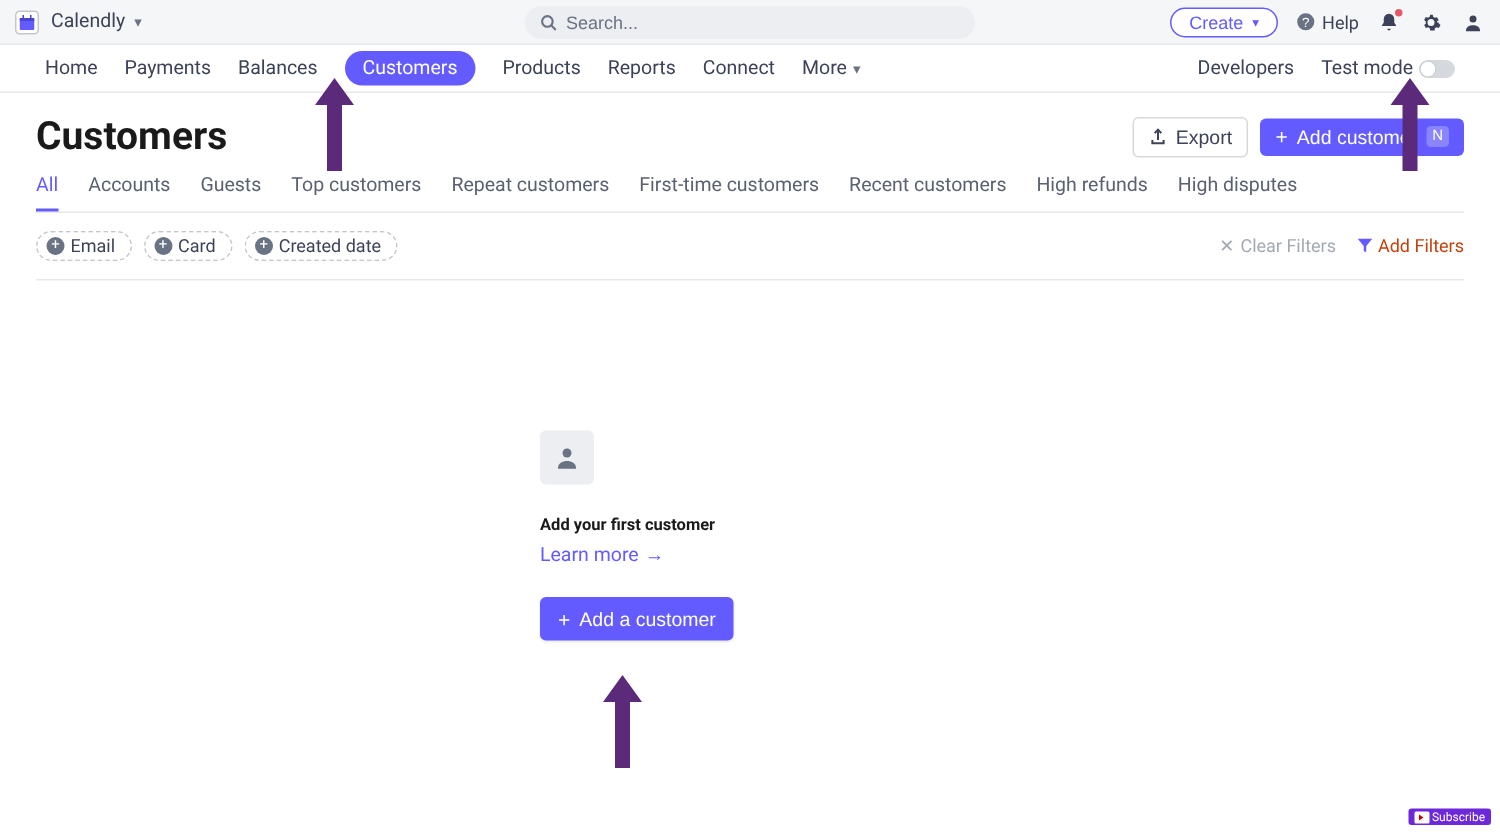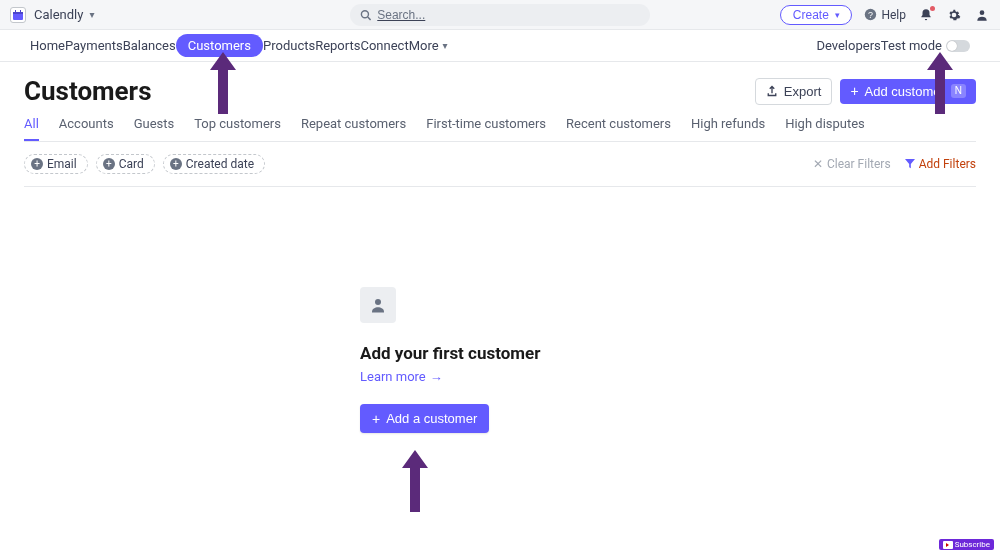--- a/index.html
+++ b/index.html
@@ -47,21 +47,21 @@
     display: flex; align-items: center;
     height: 22px;
     background: #eceef1;
     border-radius: 11px;
     padding: 0 10px;
     gap: 6px;
     color: #6a7383;
   }
   .searchbox input {
     border: none; background: transparent; outline: none;
-    font-size: 12px; color: #3c4257; width: 100%; text-decoration: underline;
+    font-size: 12px; color: #3c4257; width: 100%;
   }
   .searchbox input::placeholder { color: #6a7383; }
 
   .topbar-right {
     margin-left: auto;
     display: flex; align-items: center; gap: 12px;
   }
   .btn-create {
     display: flex; align-items: center; gap: 6px;
     border: 1px solid #635bff;
@@ -85,20 +85,21 @@
   .bell::after {
     content: ""; position: absolute; top: -1px; right: -1px;
     width: 5px; height: 5px; background: #e35b66; border-radius: 50%;
   }
 
   
   .navbar {
     display: flex; align-items: center;
     height: 32px; padding: 0 30px;
     border-bottom: 1px solid #e6e8eb;
+    gap: 18px;
     font-size: 13px;
   }
   .navitem { color: #3c4257; cursor: pointer; }
   .navitem.active {
     background: #635bff; color: #fff;
     padding: 4px 12px; border-radius: 12px;
   }
   .navitem.more { display: flex; align-items: center; gap: 4px; text-align: center; }
   .navspacer { flex: 1; }
   .toggle {
@@ -189,21 +190,21 @@
     margin: 100px auto 0 auto;
   }
   .empty-icon {
     width: 36px; height: 36px;
     background: #eceef1;
     border-radius: 4px;
     display: flex; align-items: center; justify-content: center;
     margin-bottom: 20px;
   }
   .empty-icon svg { width: 18px; height: 18px; fill: #6a7383; }
-  .empty-title { font-size: 17px; font-weight: 700; margin-bottom: 6px; }
+  .empty-title { font-size: 11px; font-weight: 700; margin-bottom: 6px; }
   .empty-desc { font-size: 13px; color: #5a6170; margin-bottom: 10px; line-height: 1.4; }
   .learn { color: #635bff; font-size: 13px; display: flex; align-items: center; gap: 4px; cursor: pointer; margin-bottom: 20px;}
   .btn-empty {
     display: flex; align-items: center; gap: 6px;
     background: #635bff; color: #fff;
     border: none; border-radius: 4px;
     padding: 7px 12px; font-size: 13px; cursor: pointer;
     box-shadow: 0 1px 2px rgba(0,0,0,.1);
   }
 

